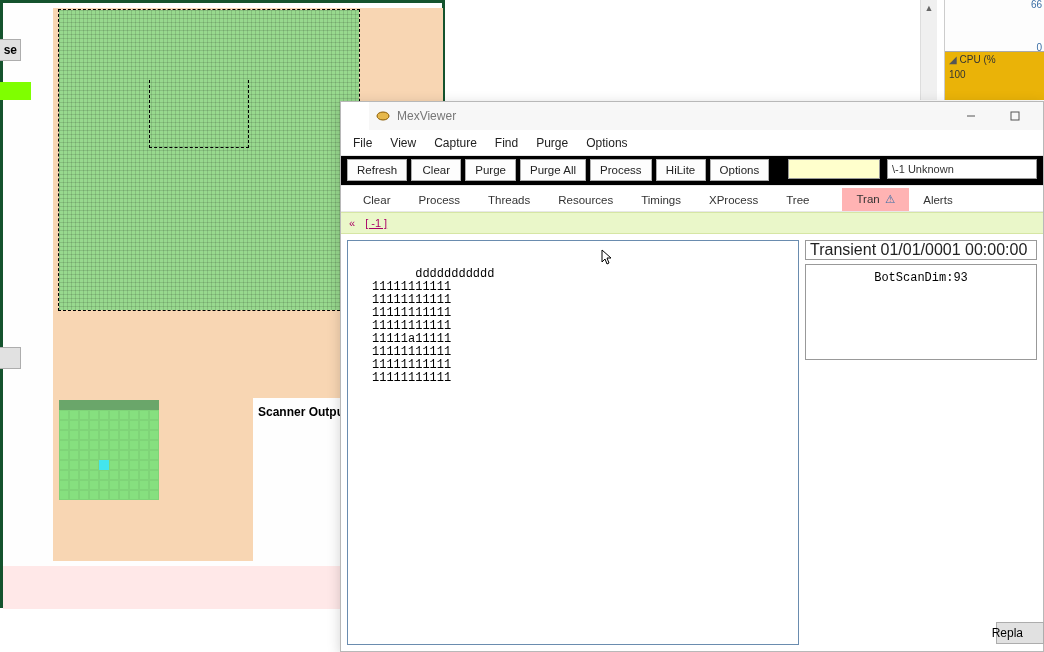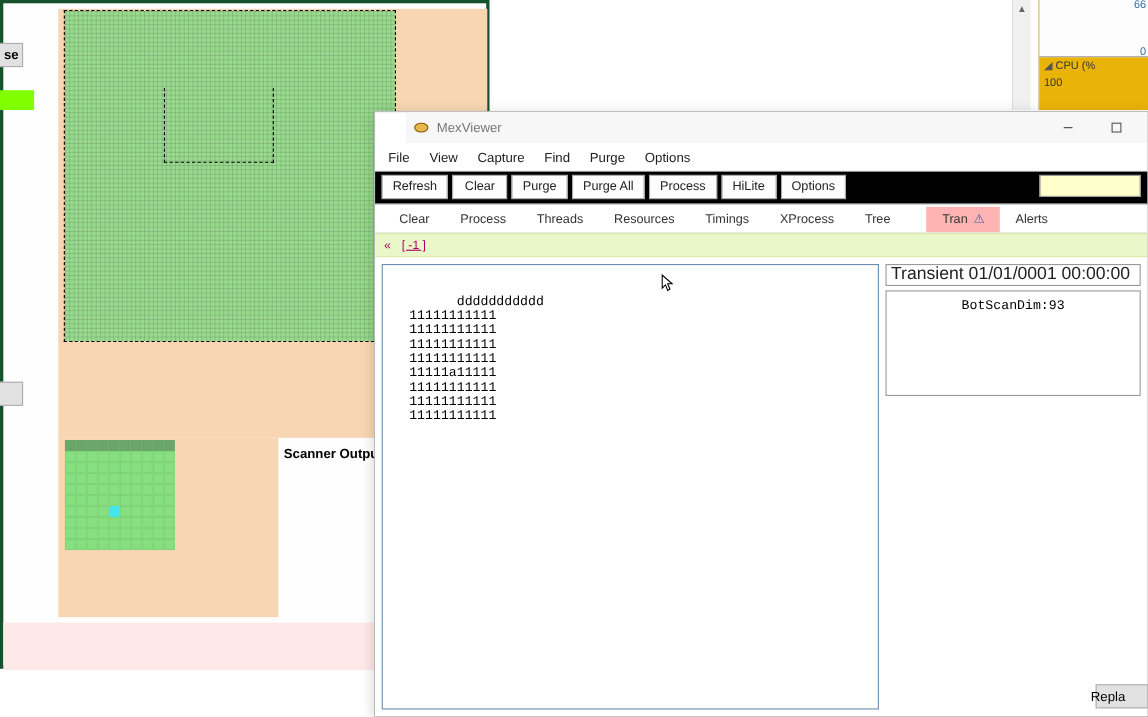--- a/index.html
+++ b/index.html
@@ -438,20 +438,23 @@
   <div class="toolbar">
     <div class="tool-btn">Refresh</div>
     <div class="tool-btn">Clear</div>
     <div class="tool-btn">Purge</div>
     <div class="tool-btn">Purge All</div>
     <div class="tool-btn">Process</div>
     <div class="tool-btn">HiLite</div>
     <div class="tool-btn">Options</div>
     <div class="gap"></div>
     <div class="yel-box"></div>
+    <div class="combo">
+      <span>\-1   Unknown</span>
+    </div>
   </div>
 
   <div class="tabs">
     <div class="tab">Clear</div>
     <div class="tab">Process</div>
     <div class="tab">Threads</div>
     <div class="tab">Resources</div>
     <div class="tab">Timings</div>
     <div class="tab">XProcess</div>
     <div class="tab">Tree</div>

